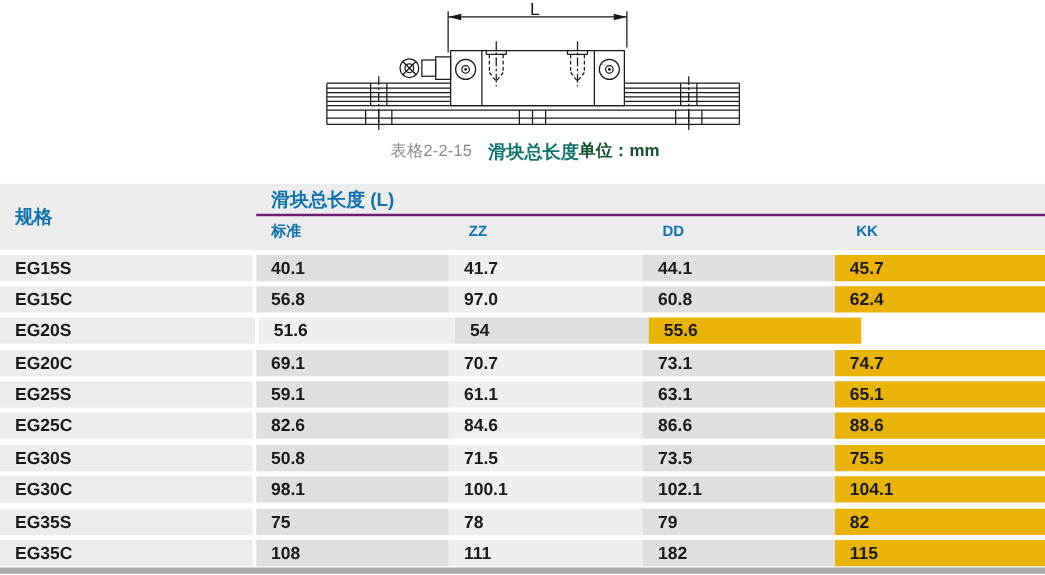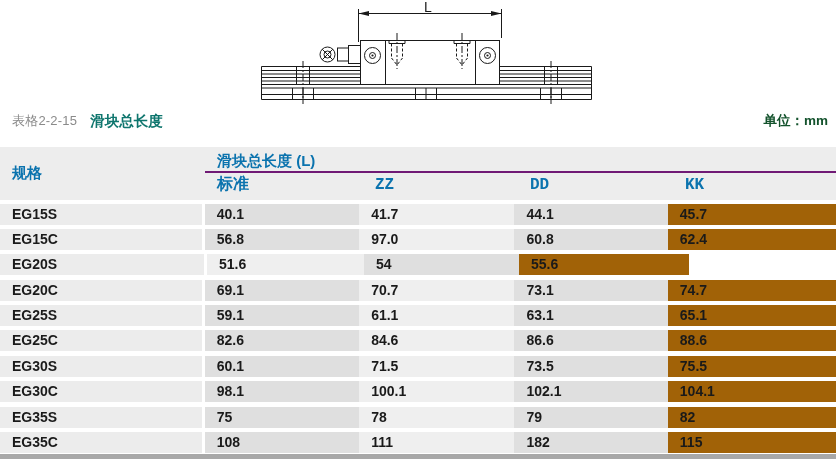--- a/index.html
+++ b/index.html
@@ -5,46 +5,46 @@
   * { margin:0; padding:0; box-sizing:border-box; }
   html,body { width:836px; height:460px; background:#ffffff;
     font-family:"Liberation Sans", sans-serif; }
   .page { position:relative; width:836px; height:460px; overflow:hidden; background:#fff; }
 
   
   .drawing { position:absolute; left:0; top:0; }
 
   
   .caption { position:absolute; left:12px; right:8px; top:111px; height:20px;
-    display:flex; align-items:center; justify-content:space-between; }
+    display:flex; align-items:center; justify-content:center; }
   .cap-left { display:flex; align-items:center; gap:13px; }
   .table-number { font-size:13px; color:#8a8a8a; font-weight:400; letter-spacing:0.2px; }
   .table-name { font-size:14.5px; color:#0f766e; font-weight:700; }
   .unit-label { font-size:13.5px; color:#14532d; font-weight:700; }
 
   
   .spec-table { position:absolute; left:0; top:147px; width:836px; }
   .thead { display:flex; height:53px; background:#ededed; margin-bottom:3.5px;
     color:#0b73ae; font-weight:700;justify-content:space-between; }
   .spec-h { width:205px; display:flex; align-items:center; padding-left:12px; font-size:15px; }
   .head-right { flex:1; display:flex; flex-direction:column; }
   .group-h { height:26px; line-height:27px; padding-left:12px; font-size:15px;
     border-bottom:2px solid #701a75; }
-  .cols { display:flex; height:25px; line-height:24px; font-size:16px;font-family:Liberation Mono, monospace; }
+  .cols { display:flex; height:25px; line-height:24px; font-size:12px; }
   .col { padding-left:12px; }
   .col1 { width:158px; } .col2 { width:155px; } .col3 { width:155px; } .col4 { width:163px; }
 
   .row { display:flex; height:21px; margin-bottom:4.4px; line-height:21px;
     font-size:14px; font-weight:700; color:#1a1a1a; }
   .c { padding-left:12px; }
   .c-spec { width:204px; margin-right:3px; background:#ececec; }
   .c-std  { width:156px; background:#dfdfdf; }
   .c-zz   { width:157px; background:#efefef; }
   .c-dd   { width:155px; background:#dfdfdf; }
-  .c-kk   { width:170px; background:#a16207; }
+  .c-kk   { width:170px; background:#eab308; }
 
   .bottom-bar { position:absolute; left:0; top:454px; width:836px; height:5px; background:#a8a8a8; }
 </style>
 </head>
 <body>
 
 <div class="page">
 
   <svg class="drawing" width="836" height="112" viewBox="0 0 836 112">
     <g stroke="#1a1a1a" stroke-width="1" fill="none">
@@ -166,21 +166,21 @@
     </div>
     <div class="row">
       <div class="c c-spec">EG25C</div>
       <div class="c c-std">82.6</div>
       <div class="c c-zz">84.6</div>
       <div class="c c-dd">86.6</div>
       <div class="c c-kk">88.6</div>
     </div>
     <div class="row">
       <div class="c c-spec">EG30S</div>
-      <div class="c c-std">60.1</div>
+      <div class="c c-std">50.8</div>
       <div class="c c-zz">71.5</div>
       <div class="c c-dd">73.5</div>
       <div class="c c-kk">75.5</div>
     </div>
     <div class="row">
       <div class="c c-spec">EG30C</div>
       <div class="c c-std">98.1</div>
       <div class="c c-zz">100.1</div>
       <div class="c c-dd">102.1</div>
       <div class="c c-kk">104.1</div>

